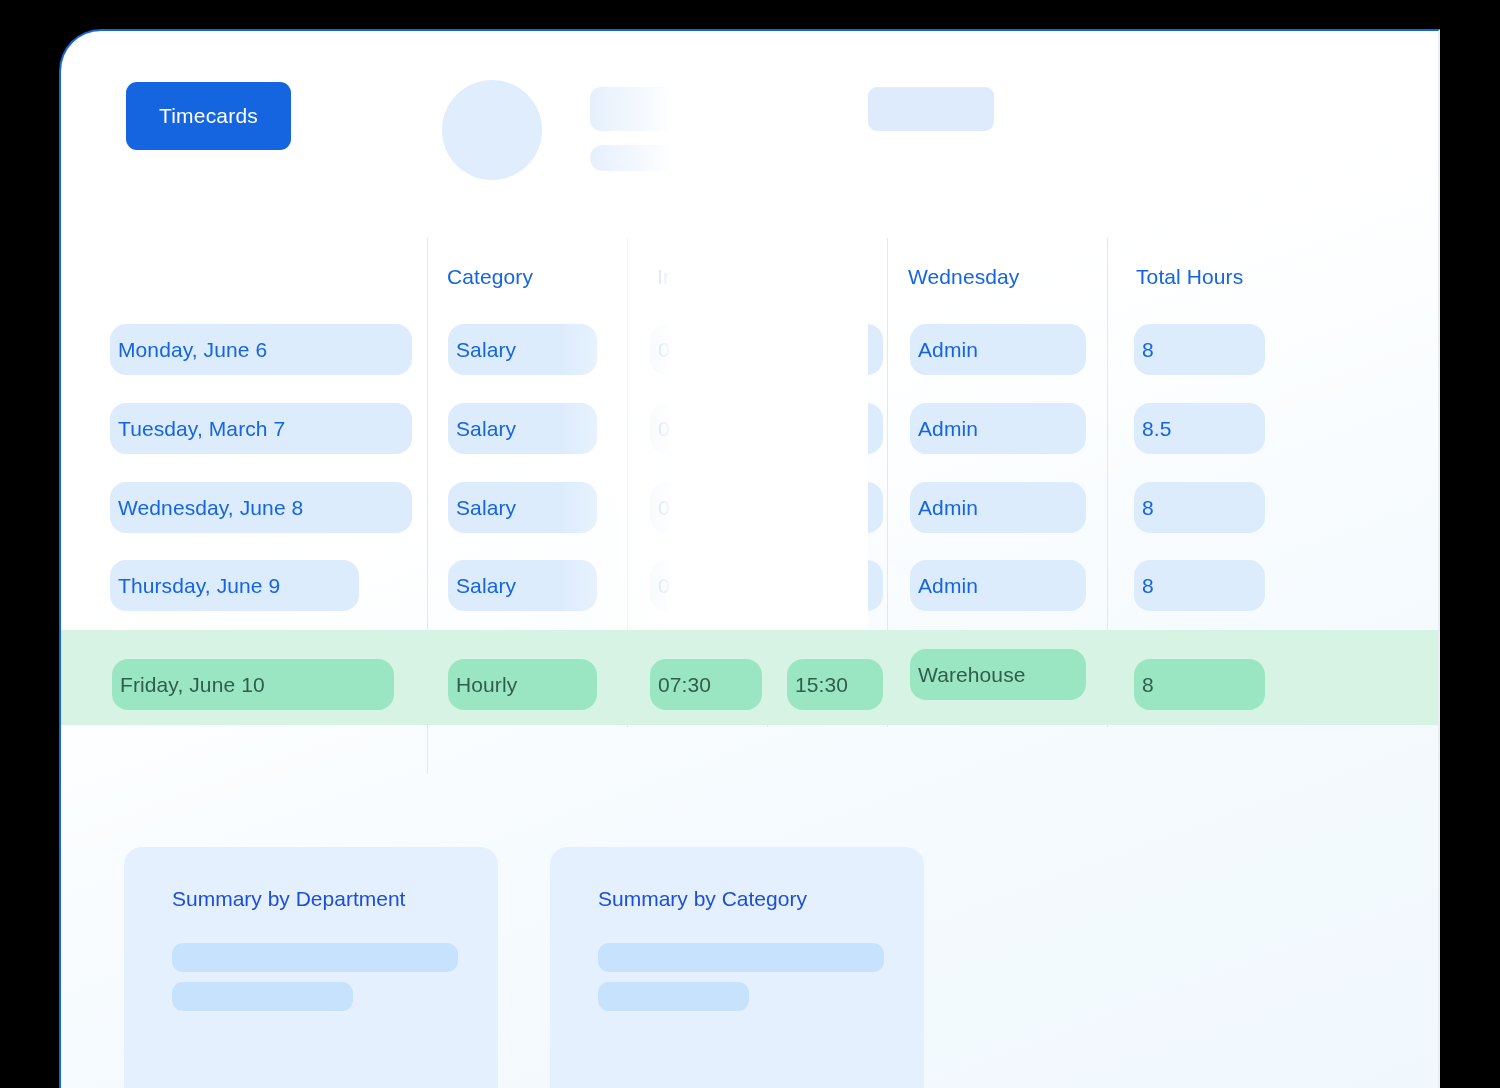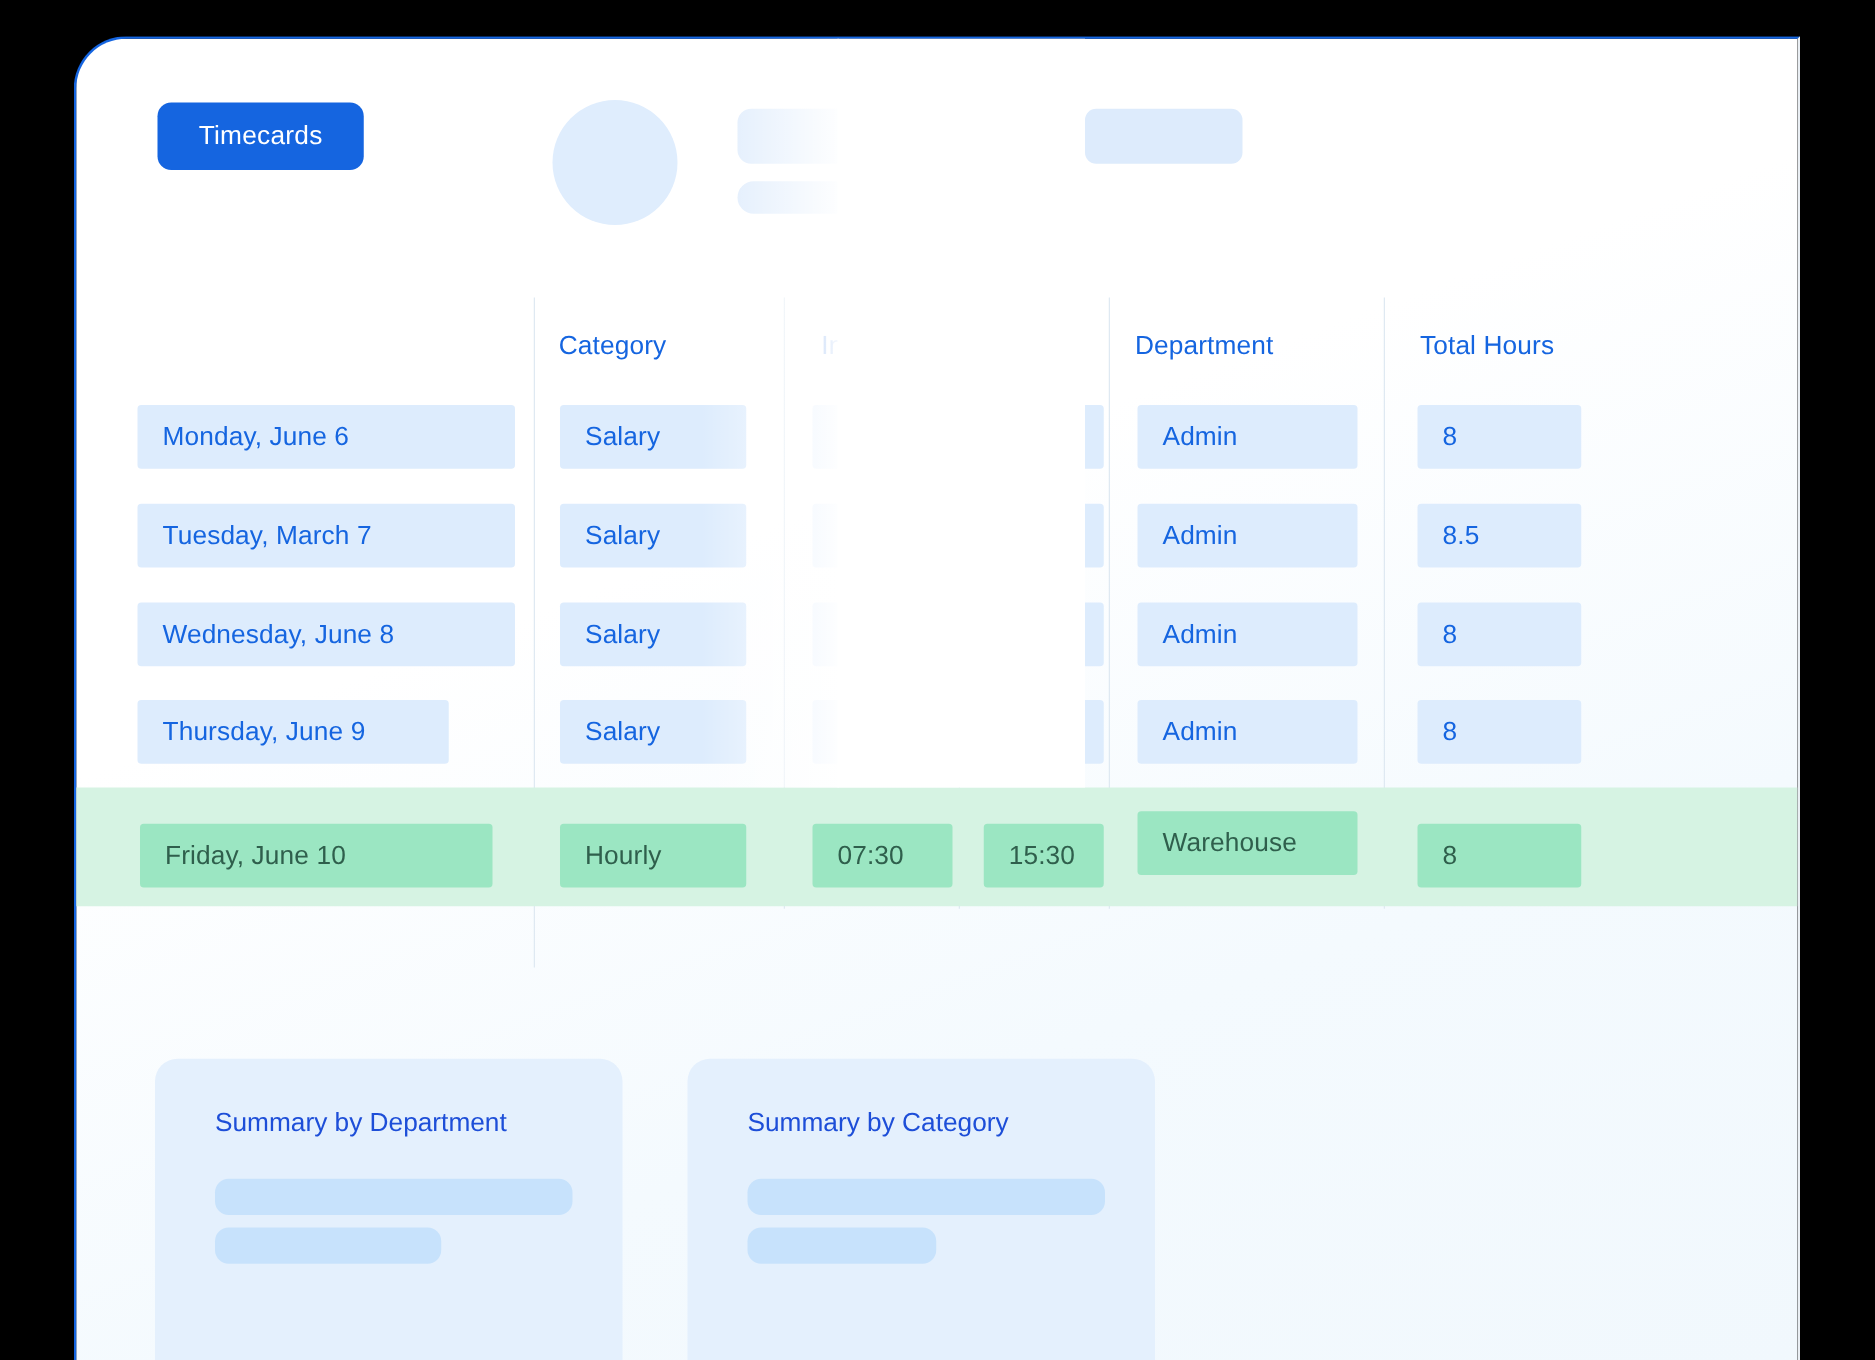--- a/index.html
+++ b/index.html
@@ -39,21 +39,21 @@
     box-sizing: border-box;
     overflow: hidden;
   }
 
   
   .timecards-btn {
     position: absolute;
     left: 65px;
     top: 51px;
     width: 165px;
-    height: 54px;
+    height: 68px;
     background: #1565e0;
     border: none;
     border-radius: 11px;
     color: #ffffff;
     font-size: 21px;
     font-family: "Liberation Sans", sans-serif;
     letter-spacing: 0.2px;
     cursor: pointer;
     padding: 0;
   }
@@ -108,27 +108,27 @@
     position: absolute;
     left: 0;
     width: 1377px;
     height: 95px;
     background: #d6f3e3;
   }
 
   .cell {
     position: absolute;
     height: 51px;
-    border-radius: 3px;
+    border-radius: 16px;
     background: #ddecfd;
     color: #1565e0;
     font-size: 21px;
     display: flex;
     align-items: center;
-    padding-left: 20px;
+    padding-left: 8px;
     box-sizing: border-box;
     letter-spacing: 0.1px;
     white-space: nowrap;
     overflow: hidden;
   }
   .cell.highlight {
     background: #9be6c2;
     color: #2f5f4c;
     text-align: right;
   }
@@ -194,21 +194,21 @@
 
       <div class="col-divider first" style="left:366px"></div>
       <div class="col-divider" style="left:566px"></div>
       <div class="col-divider" style="left:706px"></div>
       <div class="col-divider" style="left:826px"></div>
       <div class="col-divider" style="left:1046px"></div>
 
       <div class="col-header" style="left:386px">Category</div>
       <div class="col-header" style="left:596px">In</div>
       <div class="col-header" style="left:727px">Out</div>
-      <div class="col-header" style="left:847px">Department</div>
+      <div class="col-header" style="left:847px">Wednesday</div>
       <div class="col-header" style="left:1075px">Total Hours</div>
 
       <div class="row-band" style="top:599px"></div>
 
       <div>
         <div class="cell" style="left:49px; top:293px; width:302px">Monday, June 6</div>
         <div class="cell" style="left:387px; top:293px; width:149px">Salary</div>
         <div class="cell" style="left:589px; top:293px; width:96px">09:00</div>
         <div class="cell" style="left:726px; top:293px; width:96px">17:00</div>
         <div class="cell" style="left:849px; top:293px; width:176px">Admin</div>

